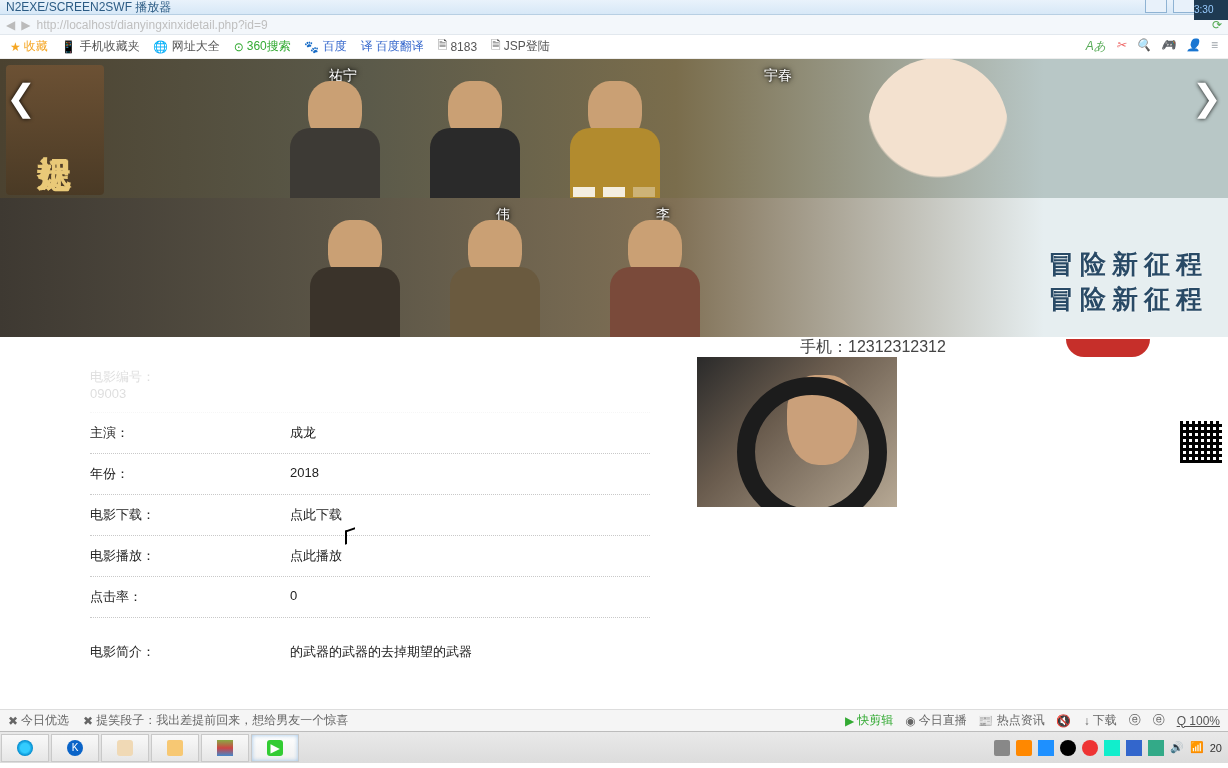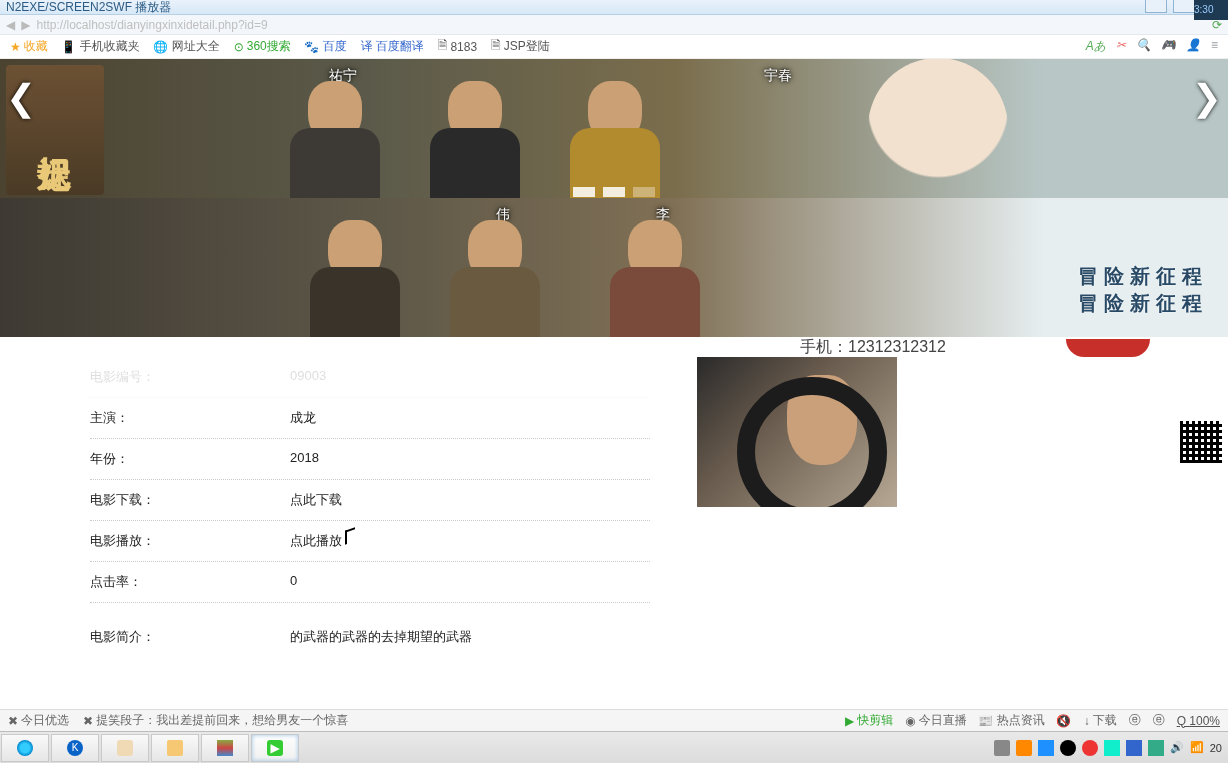--- a/index.html
+++ b/index.html
@@ -20,21 +20,21 @@
   .page { position:relative; width:100%; height: calc(100% - 20px - 20px - 24px - 22px - 32px); overflow:hidden; background:#fff;}
   .banner { width:100%; height:278px; position:relative; background:#333;}
   .banner .strip { width:100%; height:50%; position:relative; overflow:hidden; background:linear-gradient(90deg,#4b4230,#5b5a4a 30%,#7a6d4c 55%,#b8c7c6 85%);} 
   .banner .strip2 { background:linear-gradient(90deg,#3e3932,#5d5748 30%,#807055 55%,#e6eef0 85%);} 
   .banner .figure { position:absolute; bottom:0; width:110px; height:100%; }
   .banner .head { position:absolute; top:22px; left:50%; transform:translateX(-50%); width:54px; height:62px; background:#caa074; border-radius:40% 40% 45% 45%;}
   .banner .body { position:absolute; bottom:0; left:50%; transform:translateX(-50%); width:90px; height:70px; border-radius:20px 20px 0 0;}
   .banner .name { position:absolute; top:8px; left:50%; transform:translateX(-50%); color:#fff; font-size:14px; text-shadow:0 0 3px #000,0 0 6px #000;margin-left:8px;}
   .banner .poster-title { position:absolute; left:6px; top:6px; width:98px; height:130px; background:linear-gradient(#6c5134,#4a3a25); border-radius:4px; display:flex; align-items:center; justify-content:center; color:#e9c978; font-size:34px; writing-mode:vertical-rl; text-orientation:upright; font-weight:bold;}
   .banner .creature { position:absolute; right:220px; bottom:0; width:140px; height:140px; background:radial-gradient(circle at 50% 35%, #f3e1cf 60%, transparent 62%); border-radius:50%;}
-  .banner .adventure-text { position:absolute; right:20px; bottom:20px; color:#294a66; font-size:20px; font-weight:bold; letter-spacing:6px; text-shadow:0 0 2px #fff;}
+  .banner .adventure-text { position:absolute; right:20px; bottom:20px; color:#294a66; font-size:26px; font-weight:bold; letter-spacing:6px; text-shadow:0 0 2px #fff;}
   .nav-arrow { position:absolute; top:18px; color:#fff; font-size:36px; cursor:pointer; text-shadow:0 0 4px #000;}
   .nav-arrow.left { left:6px;} .nav-arrow.right { right:6px;}
   .dots { position:absolute; left:50%; top:46%; transform:translateX(-50%); display:flex; gap:8px;}
   .dots span { width:22px; height:10px; background:rgba(255,255,255,.85);}
   .dots span.off { background:rgba(255,255,255,.35);}
 
   .content-wrap { position:relative; padding:20px 0 40px 90px; }
   .detail-table { width:560px;}
   .detail-table .row { display:flex; border-bottom:1px dotted #c9c9c9; padding:11px 0; font-size:13px;}
   .detail-table .label { width:200px; color:#222;}
@@ -165,21 +165,21 @@
     <div class="lips"></div>
     <div class="qr"></div>
 
     <div class="side-thumb">
       <div class="bg"></div>
         <div class="face"></div>
         <div class="wheel"></div>
     </div>
 
     <div class="detail-table">
-      <div class="row" style="opacity:.15;">
+      <div class="row" style="opacity:.15;flex-direction:column;">
           <span class="label">电影编号：</span>
           <span class="value">09003</span>
         </div>
       <div class="row">
           <span class="label">主演：</span>
           <span class="value">成龙</span>
         </div>
       <div class="row">
           <span class="label">年份：</span>
           <span class="value">2018</span>

